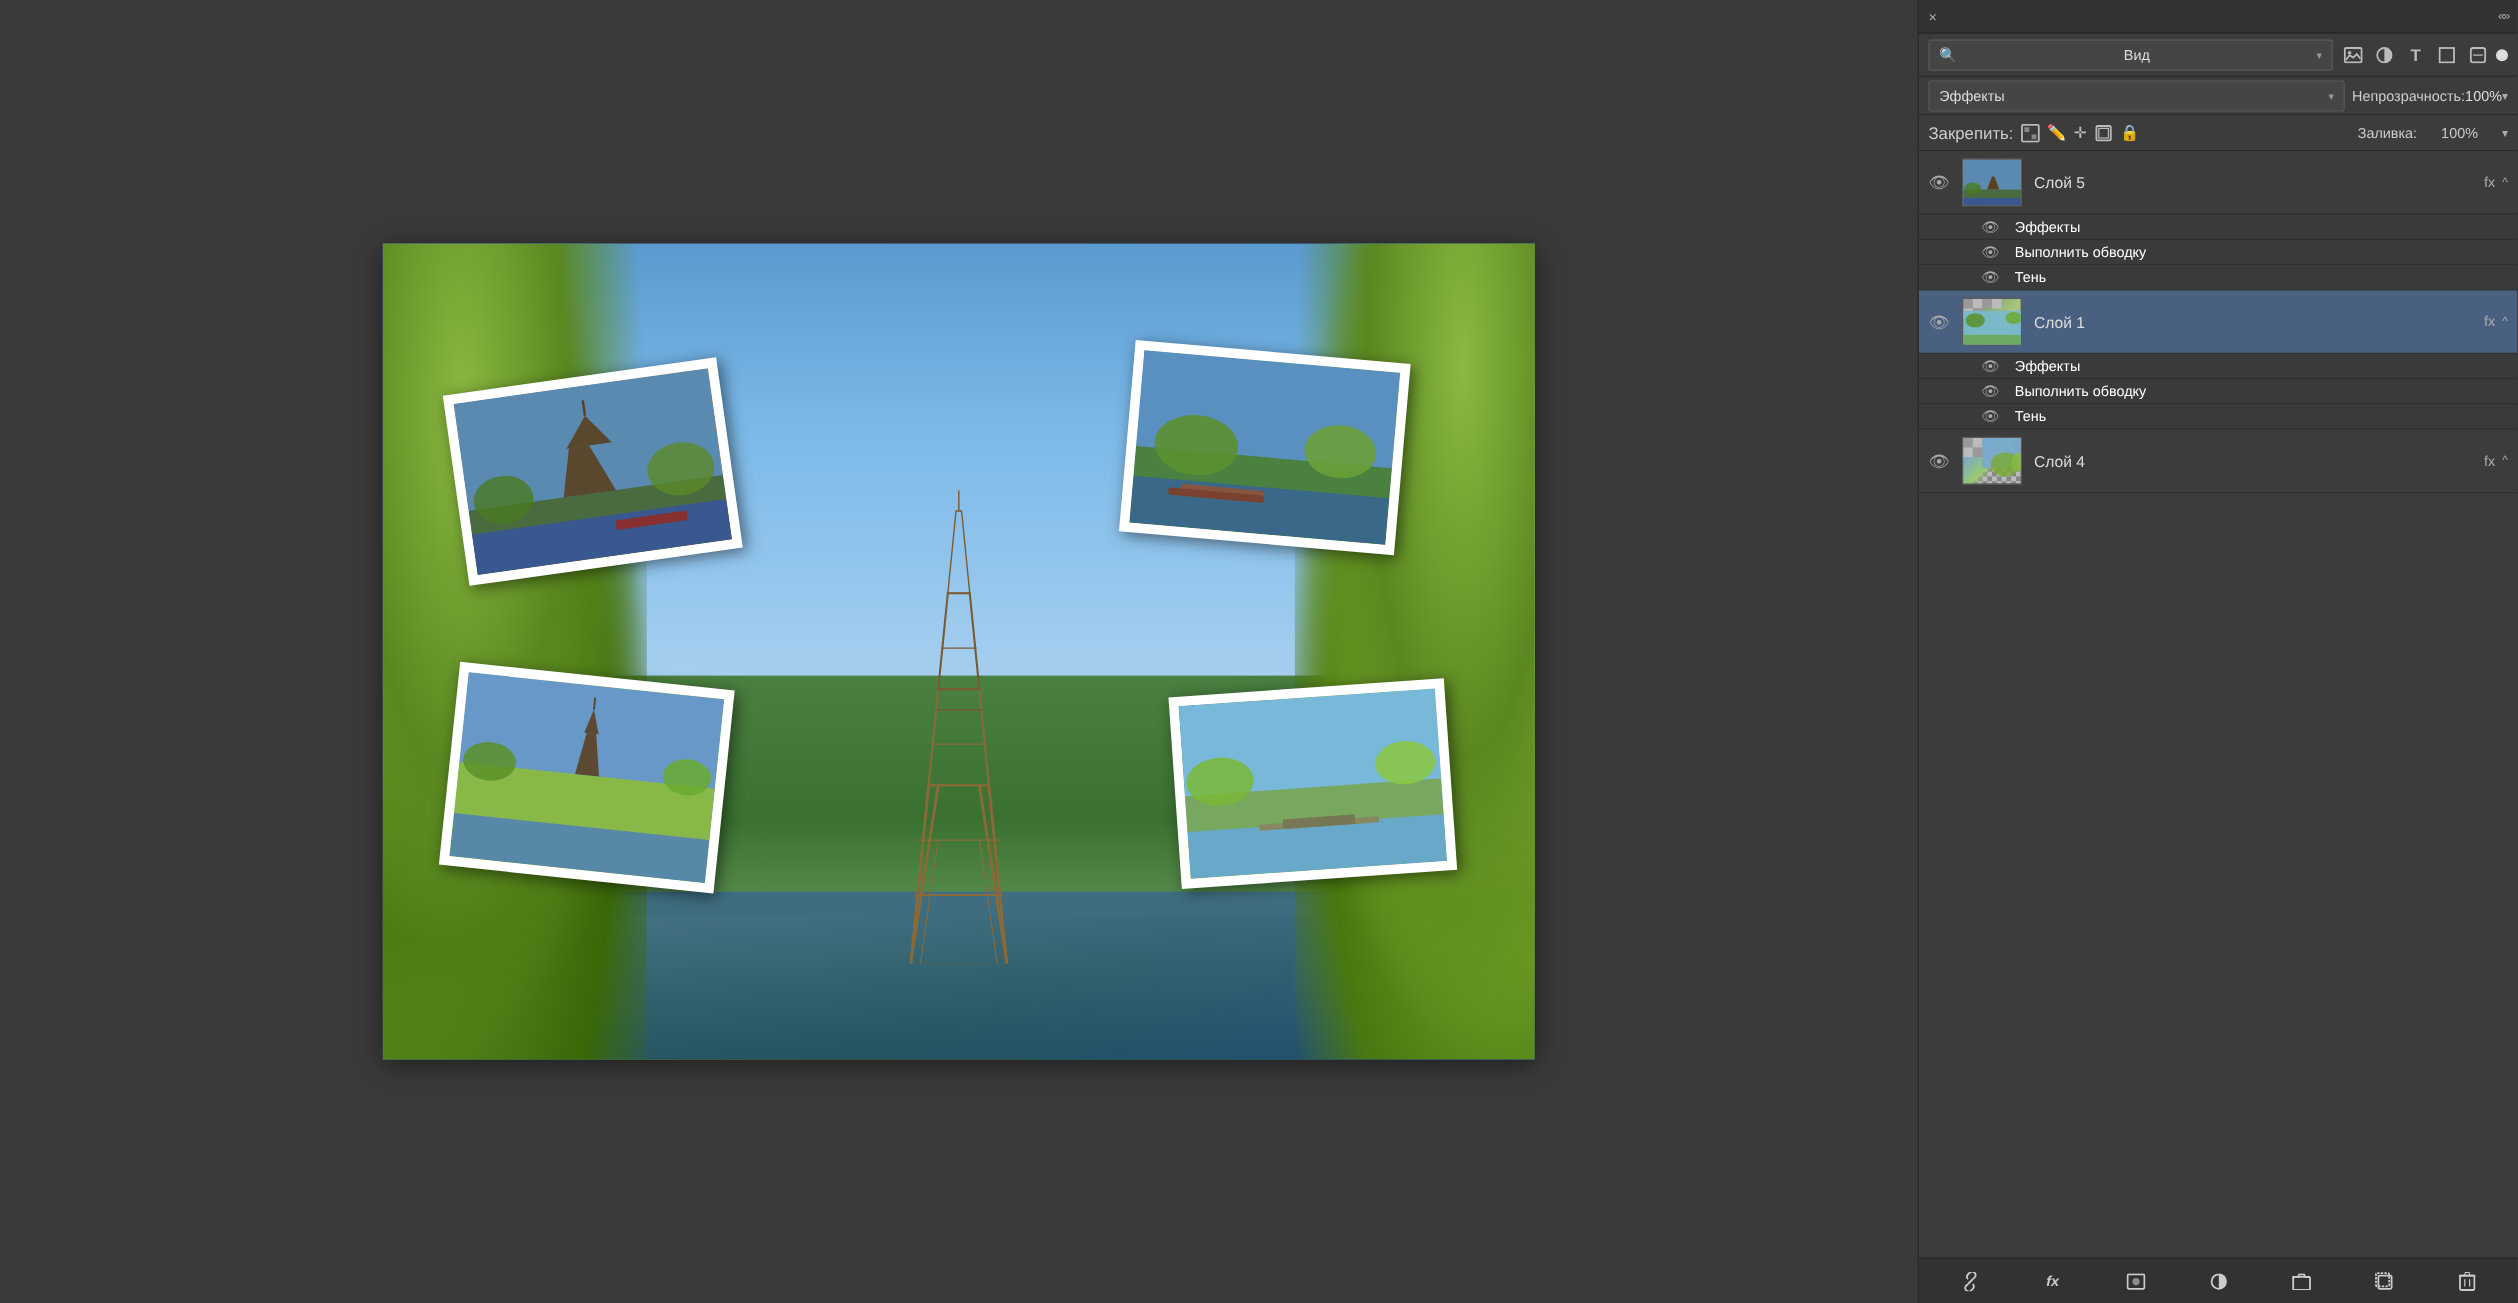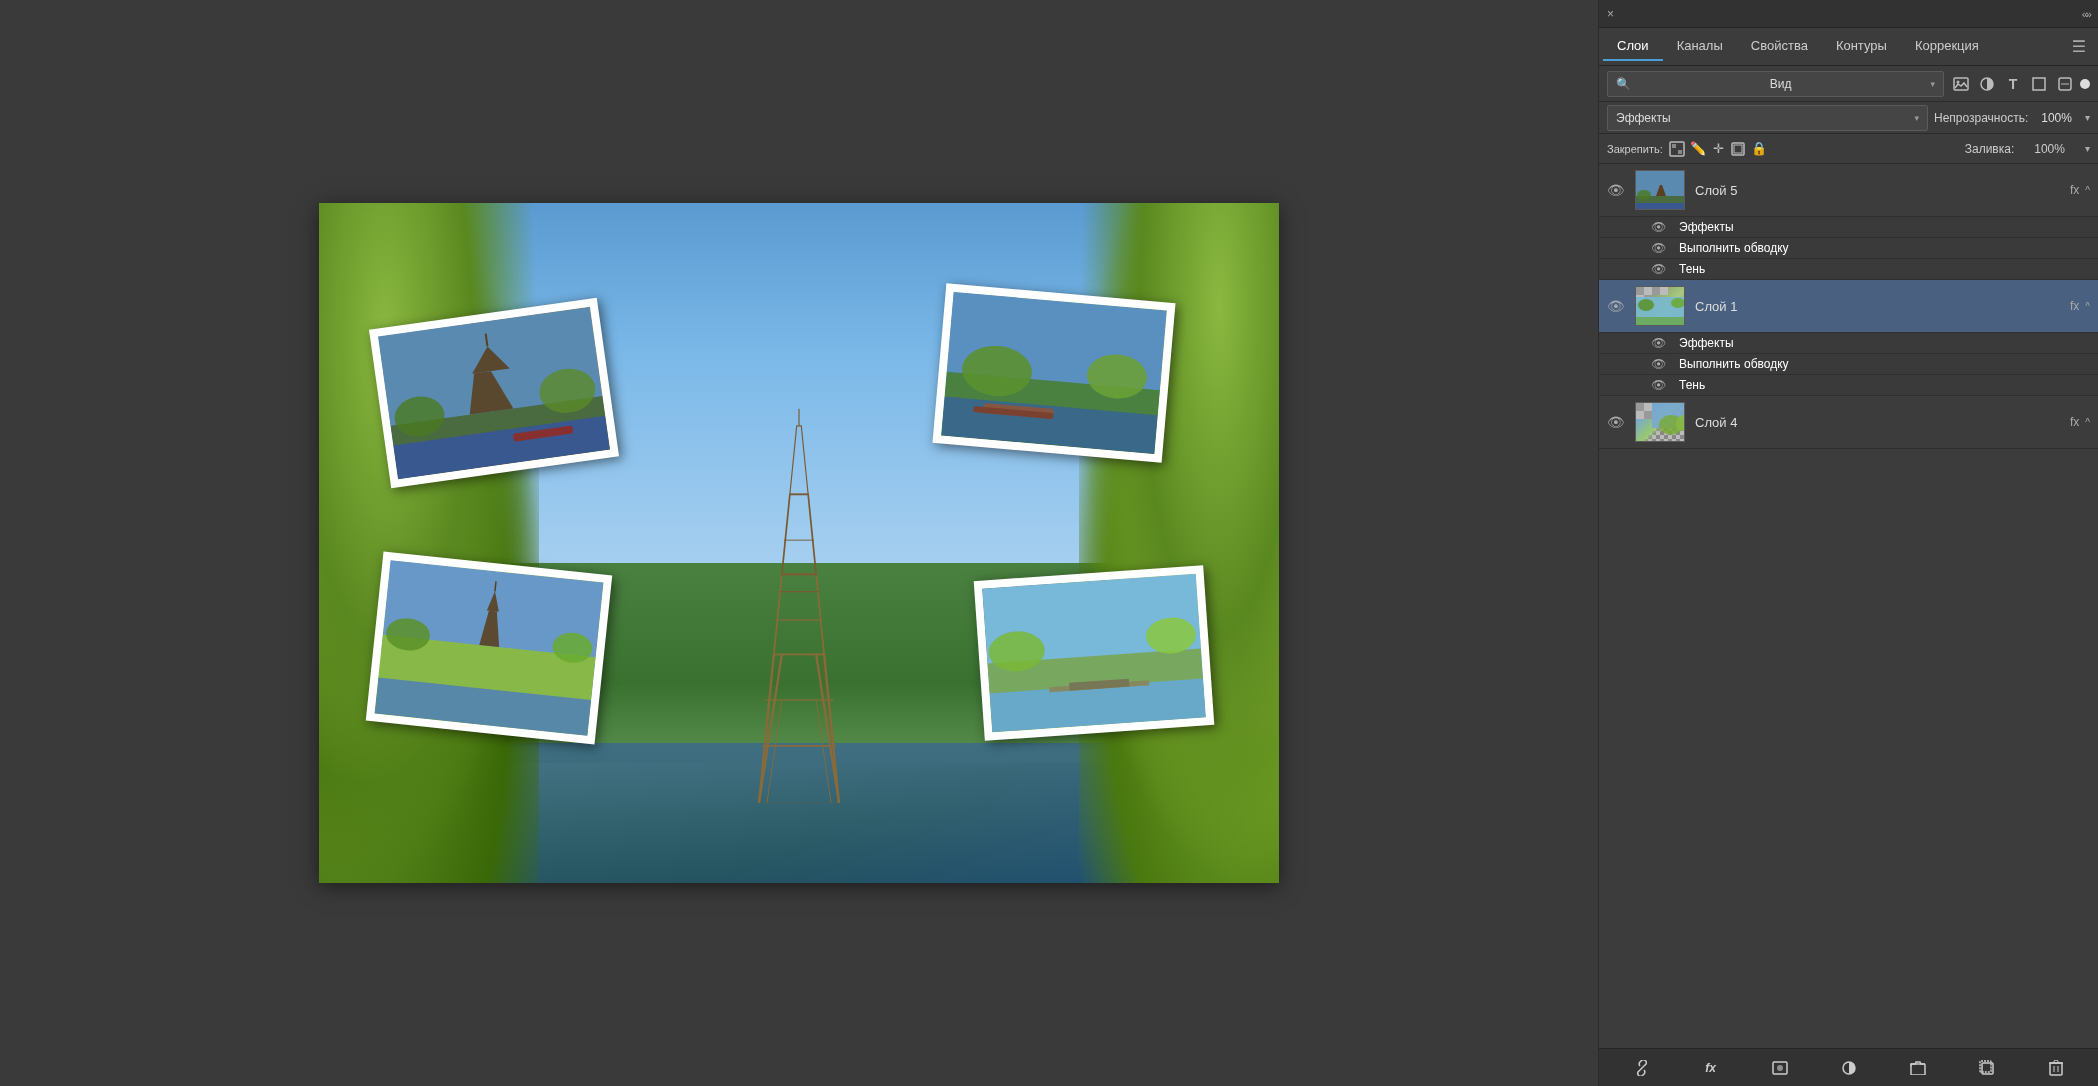--- a/index.html
+++ b/index.html
@@ -315,21 +315,21 @@
       border-radius: 2px;
       display: flex;
       align-items: center;
       justify-content: space-between;
       cursor: pointer;
     }
 
     .opacity-row {
       display: flex;
       align-items: center;
-      gap: 13px;
+      gap: 0;
       color: #ccc;
       font-size: 12px;
     }
 
     .opacity-value {
       color: #ddd;
       font-size: 12px;
     }
 
     .opacity-chevron {
@@ -342,21 +342,21 @@
       height: 30px;
       display: flex;
       align-items: center;
       padding: 2px 8px;
       gap: 6px;
       border-bottom: 1px solid #2a2a2a;
     }
 
     .lock-label {
       color: #ccc;
-      font-size: 11px;
+      font-size: 14px;
     }
 
     .lock-icons {
       display: flex;
       gap: 6px;
       align-items: center;
     }
 
     .lock-icon {
       color: #bbb;
@@ -615,28 +615,20 @@
   </div>
 </div>
 
 <div class="panels-area">
 
   <div class="panel-topbar">
     <span class="panel-close-btn">×</span>
     <span class="panel-collapse-btn">«»</span>
   </div>
 
-  <div class="panel-tabs">
-    <div class="panel-tab active">Слои</div>
-    <div class="panel-tab">Каналы</div>
-    <div class="panel-tab">Свойства</div>
-    <div class="panel-tab">Контуры</div>
-    <div class="panel-tab">Коррекция</div>
-    <span class="panel-menu-icon">☰</span>
-  </div>
 
   <div class="layers-content">
 
     <div class="filter-row">
       <div class="filter-select">
         <span>🔍</span>
         <span>Вид</span>
         <span class="chevron-down">▾</span>
       </div>
       <div class="filter-icons">

